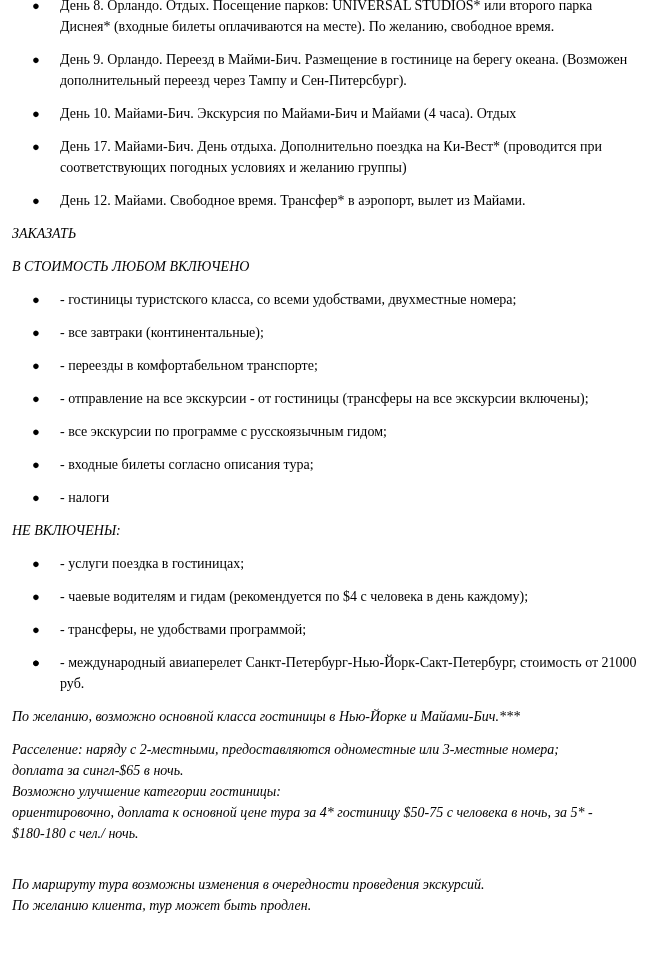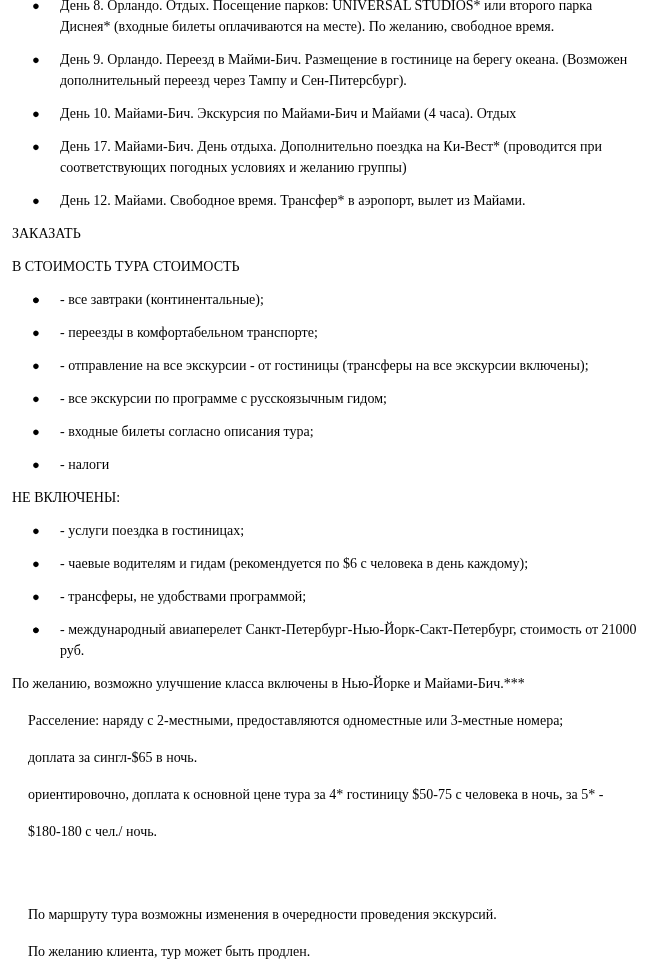--- a/index.html
+++ b/index.html
@@ -34,70 +34,72 @@
       margin: 0 0 12px 0;
     }
     li .bullet {
       position: absolute;
       left: 20px;
       top: 0;
       font-size: 13px;
     }
     p {
       margin: 0 0 12px 0;
+      font-style: italic;
     }
     .order-link {
       color: #000000;
       text-decoration: none;
       cursor: pointer;
     }
-    .block p.tight { margin: 16px; }
+    .block p.tight { margin: 0; }
   </style>
 </head>
 <body>
 
 <div class="doc">
 
   <ul>
     <li><span class="bullet">●</span><span>День 8. Орландо. Отдых. Посещение парков: UNIVERSAL STUDIOS* или второго парка Диснея* (входные билеты оплачиваются на месте). По желанию, свободное время.</span></li>
     <li><span class="bullet">●</span><span>День 9. Орландо. Переезд в Майми-Бич. Размещение в гостинице на берегу океана. (Возможен дополнительный переезд через Тампу и Сен-Питерсбург).</span></li>
     <li><span class="bullet">●</span><span>День 10. Майами-Бич. Экскурсия по Майами-Бич и Майами (4 часа). Отдых</span></li>
     <li><span class="bullet">●</span><span>День 17. Майами-Бич. День отдыха. Дополнительно поездка на Ки-Вест* (проводится при соответствующих погодных условиях и желанию группы)</span></li>
     <li><span class="bullet">●</span><span>День 12. Майами. Свободное время. Трансфер* в аэропорт, вылет из Майами.</span></li>
   </ul>
 
   <p><a class="order-link">ЗАКАЗАТЬ</a></p>
 
-  <p>В СТОИМОСТЬ ТУРА СТОИМОСТЬ</p>
+  <p>В СТОИМОСТЬ ЛЮБОМ ВКЛЮЧЕНО</p>
 
   <ul>
-    <li><span class="bullet">●</span></li>
+    <li><span class="bullet">●</span><span>- гостиницы туристского класса, со всеми удобствами, двухместные номера;</span></li>
     <li><span class="bullet">●</span><span>- все завтраки (континентальные);</span></li>
     <li><span class="bullet">●</span><span>- переезды в комфортабельном транспорте;</span></li>
     <li><span class="bullet">●</span><span>- отправление на все экскурсии - от гостиницы (трансферы на все экскурсии включены);</span></li>
     <li><span class="bullet">●</span><span>- все экскурсии по программе с русскоязычным гидом;</span></li>
     <li><span class="bullet">●</span><span>- входные билеты согласно описания тура;</span></li>
     <li><span class="bullet">●</span><span>- налоги</span></li>
   </ul>
 
   <p>НЕ ВКЛЮЧЕНЫ:</p>
 
   <ul>
     <li><span class="bullet">●</span><span>- услуги поездка в гостиницах;</span></li>
-    <li><span class="bullet">●</span><span>- чаевые водителям и гидам (рекомендуется по $6 с человека в день каждому);</span></li>
+    <li><span class="bullet">●</span><span>- чаевые водителям и гидам (рекомендуется по $4 с человека в день каждому);</span></li>
     <li><span class="bullet">●</span><span>- трансферы, не удобствами программой;</span></li>
     <li><span class="bullet">●</span></li>
     <li><span class="bullet">●</span><span>- международный авиаперелет Санкт-Петербург-Нью-Йорк-Сакт-Петербург, стоимость от 21000 руб.</span></li>
   </ul>
 
-  <p>По желанию, возможно улучшение класса включены в Нью-Йорке и Майами-Бич.***</p>
+  <p>По желанию, возможно основной класса гостиницы в Нью-Йорке и Майами-Бич.***</p>
 
   <div class="block">
     <p class="tight">Расселение: наряду с 2-местными, предоставляются одноместные или 3-местные номера;</p>
     <p class="tight">доплата за сингл-$65 в ночь.</p>
+    <p class="tight">Возможно улучшение категории гостиницы:</p>
     <p class="tight">ориентировочно, доплата к основной цене тура за 4* гостиницу $50-75 с человека в ночь, за 5* -</p>
     <p class="tight">$180-180 с чел./ ночь.</p>
   </div>
 
   <div style="height:21px"></div>
 
 
   <div style="height:9px"></div>
 
   <div class="block">

